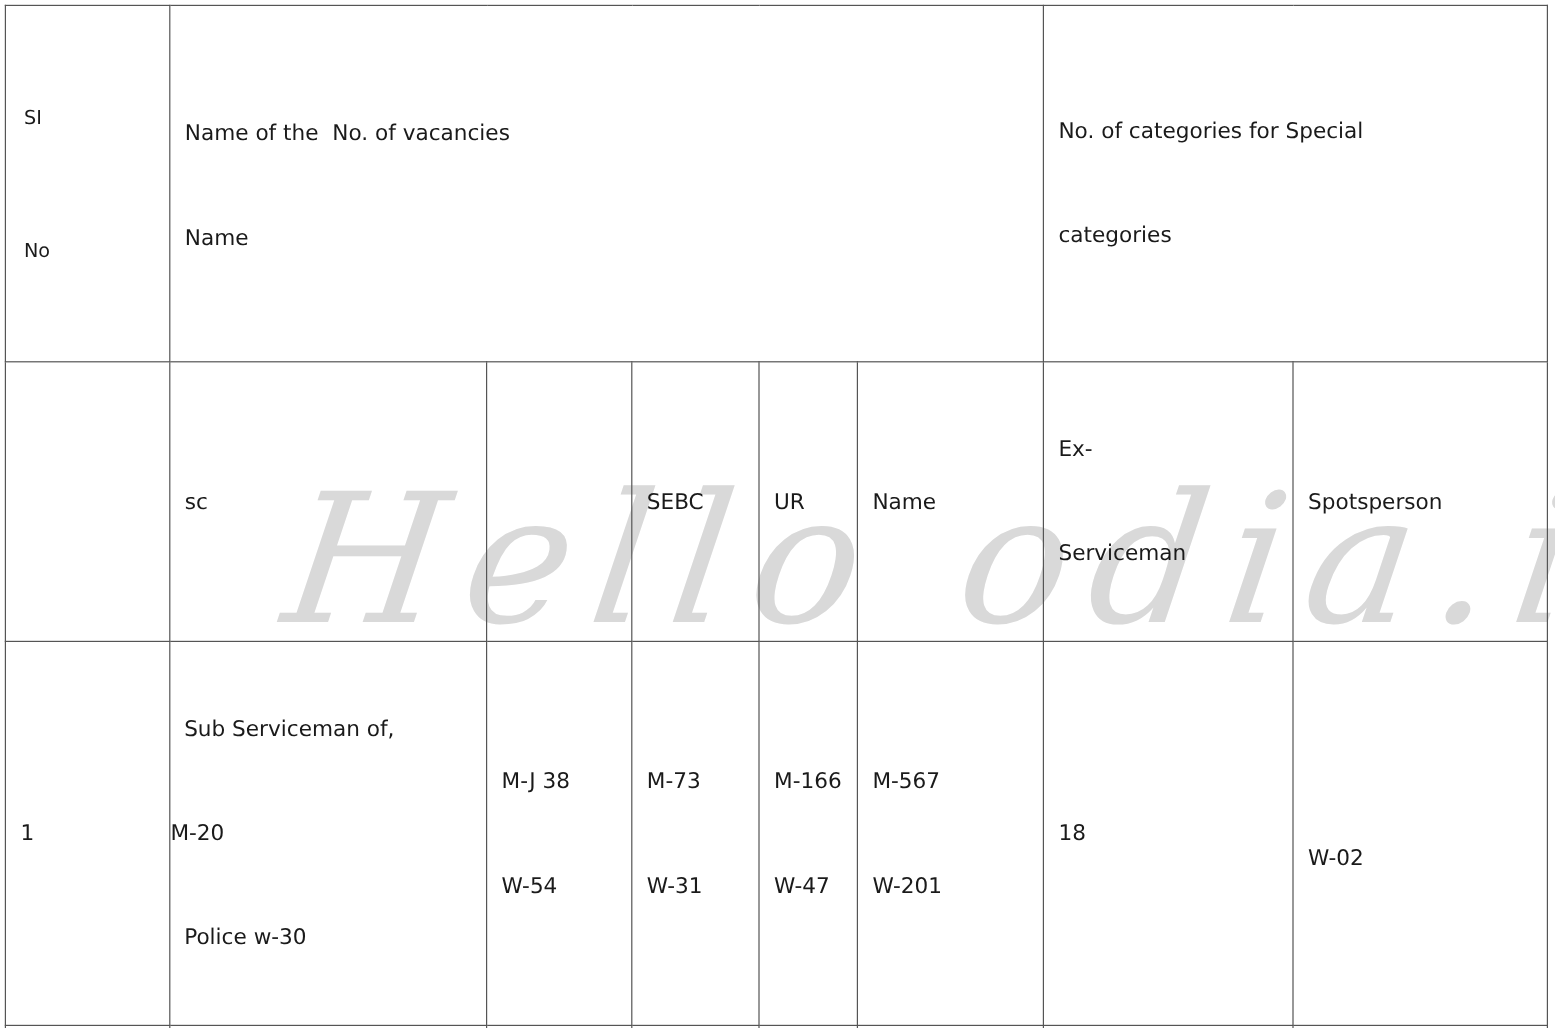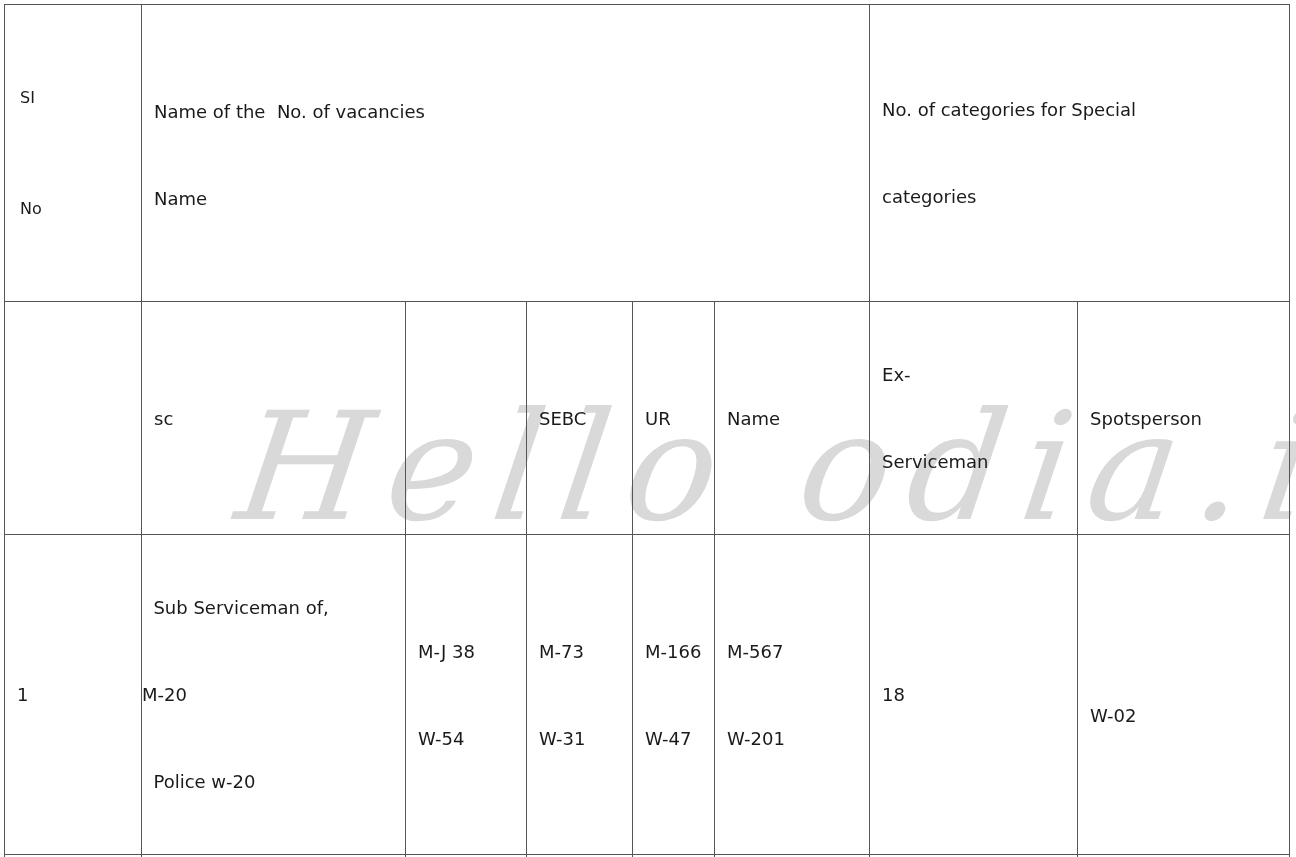--- a/index.html
+++ b/index.html
@@ -59,21 +59,21 @@
       <span>Serviceman</span>
     </td>
     <td>Spotsperson</td>
   </tr>
 
   <tr style="height:156px">
     <td style="padding-left:12px">1</td>
     <td class="lines" style="padding-left:0">
       <span>  Sub Serviceman of,</span>
       <span>M-20</span>
-      <span>  Police w-20</span>
+      <span>  Police w-30</span>
     </td>
     <td class="lines">
       <span>M-J 38</span>
       <span>W-54</span>
     </td>
     <td class="lines">
       <span>M-73</span>
       <span>W-31</span>
     </td>
     <td class="lines">

